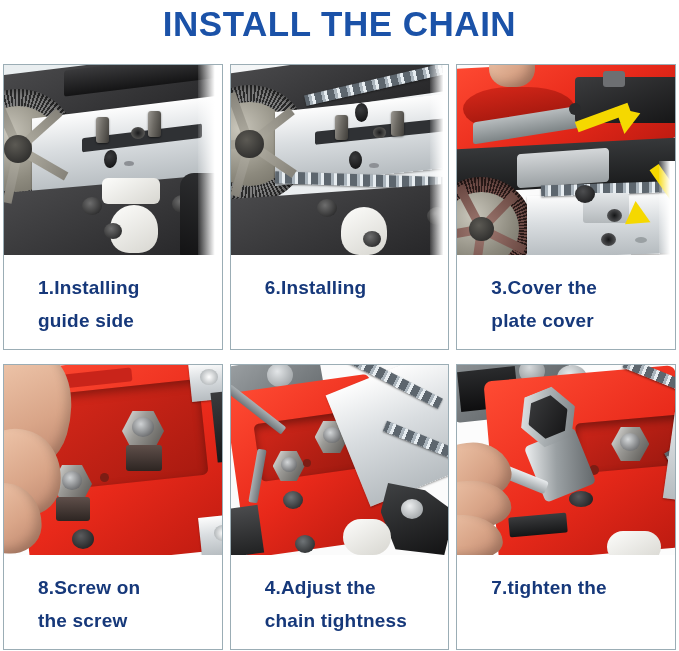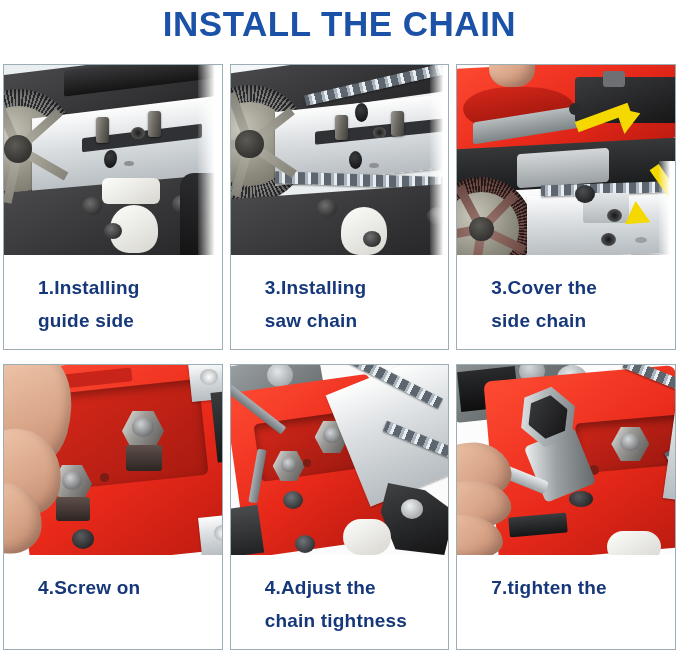--- a/index.html
+++ b/index.html
@@ -180,22 +180,21 @@
         <div class="ph" style="left:138px;top:98px;width:10px;height:5px;border-radius:50%;background:#8d9095;"></div>
         <div class="ph chainstrip" style="left:44px;top:110px;width:216px;height:12px;transform:rotate(2deg);"></div>
         <div class="ph darkhous" style="left:-10px;top:126px;width:250px;height:72px;transform:skewY(-4deg);"></div>
         <div class="ph whiteplast" style="left:110px;top:142px;width:46px;height:48px;border-radius:50% 50% 40% 40%;"></div>
         <div class="ph" style="left:86px;top:134px;width:20px;height:18px;border-radius:50%;background:radial-gradient(circle at 40% 35%,#6e6e6e,#19191a);"></div>
         <div class="ph" style="left:196px;top:142px;width:20px;height:18px;border-radius:50%;background:radial-gradient(circle at 40% 35%,#6e6e6e,#19191a);"></div>
         <div class="ph" style="left:132px;top:166px;width:18px;height:16px;border-radius:50%;background:radial-gradient(circle at 40% 35%,#6e6e6e,#19191a);"></div>
         <div class="ph" style="right:0;top:0;width:18px;height:190px;background:linear-gradient(90deg,rgba(255,255,255,.1),#fff 75%);"></div>
       </div>
       <div class="caption">
-        <div>3.Installing</div>
-        <div>saw chain</div>
+        <div>6.Installing</div>
       </div>
     </div>
 
     <div class="card">
       <div class="photo">
         <div class="ph" style="left:0;top:0;width:240px;height:190px;background:#fbfbfb;"></div>
         <div class="ph redbody" style="left:-16px;top:-2px;width:250px;height:82px;border-radius:0 0 26px 10px;transform:skewY(-3deg);"></div>
         <div class="ph finger" style="left:32px;top:-24px;width:46px;height:46px;"></div>
         <div class="ph" style="left:6px;top:22px;width:112px;height:44px;border-radius:50%/60%;background:linear-gradient(170deg,#d9281a,#8d1109);"></div>
         <div class="ph" style="left:16px;top:48px;width:120px;height:22px;background:linear-gradient(#b7bcbe,#7d8486);transform:skewY(-9deg);border-radius:3px;"></div>
@@ -221,21 +220,21 @@
         <div class="ph" style="left:144px;top:168px;width:15px;height:13px;border-radius:50%;background:radial-gradient(circle,#151617,#6a6b6d);"></div>
         <div class="ph" style="left:178px;top:172px;width:12px;height:6px;border-radius:50%;background:#9aa0a3;"></div>
         <div class="ph" style="left:118px;top:120px;width:20px;height:18px;border-radius:50%;background:radial-gradient(circle at 40% 35%,#4d4e50,#121213);"></div>
 
         <div class="ph" style="left:186px;top:118px;width:52px;height:11px;background:#f5d800;transform:rotate(55deg);"></div>
         <div class="ph arrow" style="left:166px;top:140px;border-top:13px solid transparent;border-bottom:13px solid transparent;border-right:22px solid #f5d800;transform:rotate(-35deg);"></div>
         <div class="ph" style="right:0;top:96px;width:16px;height:94px;background:linear-gradient(90deg,rgba(255,255,255,.15),#fff 70%);"></div>
       </div>
       <div class="caption">
         <div>3.Cover the</div>
-        <div>side chain</div>
+        <div>plate cover</div>
       </div>
     </div>
 
     <div class="card">
       <div class="photo">
         <div class="ph" style="left:0;top:0;width:240px;height:190px;background:#fdfdfd;"></div>
         <div class="ph redbody" style="left:16px;top:-6px;width:216px;height:200px;transform:rotate(-6deg);border-radius:8px;"></div>
         <div class="ph" style="left:40px;top:22px;width:160px;height:96px;background:linear-gradient(150deg,#d8281a,#a81a10);transform:rotate(-6deg);border-radius:6px;box-shadow:inset 0 4px 10px rgba(0,0,0,.35);"></div>
         <div class="ph" style="left:58px;top:6px;width:70px;height:14px;background:#c9241a;transform:rotate(-6deg);border-radius:3px;"></div>
         <div class="ph nut" style="left:118px;top:46px;width:42px;height:40px;"></div>
@@ -249,21 +248,22 @@
         <div class="ph finger" style="left:-24px;top:-14px;width:92px;height:118px;transform:rotate(16deg);"></div>
         <div class="ph finger" style="left:-34px;top:64px;width:92px;height:86px;transform:rotate(10deg);"></div>
         <div class="ph finger" style="left:-40px;top:118px;width:78px;height:70px;transform:rotate(4deg);"></div>
         <div class="ph bar" style="left:186px;top:-4px;width:60px;height:38px;transform:rotate(-6deg);"></div>
         <div class="ph" style="left:196px;top:4px;width:18px;height:16px;border-radius:50%;background:radial-gradient(circle,#fff,#9ba1a4);"></div>
         <div class="ph" style="left:210px;top:26px;width:34px;height:70px;background:linear-gradient(#3a3b3d,#17181a);transform:rotate(-6deg);"></div>
         <div class="ph bar" style="left:196px;top:150px;width:54px;height:40px;transform:rotate(-6deg);"></div>
         <div class="ph" style="left:210px;top:160px;width:18px;height:16px;border-radius:50%;background:radial-gradient(circle,#fff,#9ba1a4);"></div>
       </div>
       <div class="caption">
-        <div>4.Screw on</div>
+        <div>8.Screw on</div>
+        <div>the screw</div>
       </div>
     </div>
 
     <div class="card">
       <div class="photo">
         <div class="ph" style="left:0;top:0;width:240px;height:190px;background:#fbfbfb;"></div>
         <div class="ph" style="left:-4px;top:-6px;width:96px;height:52px;background:linear-gradient(150deg,#9ba0a3,#63686b);border-radius:8px;transform:rotate(-10deg);"></div>
         <div class="ph" style="left:36px;top:-2px;width:26px;height:24px;border-radius:50%;background:radial-gradient(circle at 40% 35%,#e3e6e8,#8f9497);"></div>
         <div class="ph redbody" style="left:4px;top:18px;width:146px;height:166px;transform:rotate(-8deg);border-radius:6px;"></div>
         <div class="ph" style="left:26px;top:52px;width:104px;height:58px;background:linear-gradient(150deg,#d4271a,#9d190f);transform:rotate(-8deg);border-radius:5px;box-shadow:inset 0 4px 8px rgba(0,0,0,.4);"></div>

